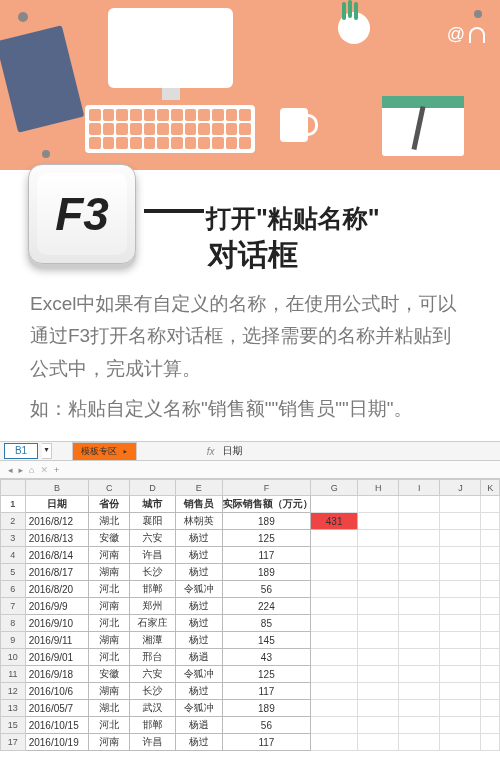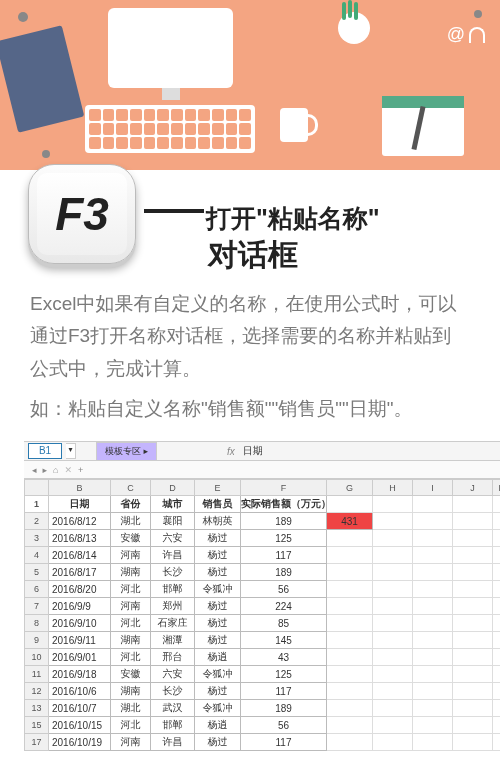--- a/index.html
+++ b/index.html
@@ -24,37 +24,37 @@
 .mug { position:absolute; left:280px; top:108px; width:28px; height:34px; background:#fff; border-radius:4px; }
 .mug::after { content:""; position:absolute; right:-10px; top:6px; width:10px; height:16px; border:3px solid #fff; border-left:none; border-radius:0 10px 10px 0; }
 .notebook { position:absolute; left:6px; top:32px; width:68px; height:94px; background:#568; border-radius:3px; transform:rotate(-14deg); }
 .plant { position:absolute; right:130px; top:12px; width:32px; height:32px; border-radius:50%; background:#fff; }
 .plant::before { content:""; position:absolute; left:10px; top:-12px; width:4px; height:18px; background:#4a7; border-radius:2px; box-shadow:6px 2px 0 #4a7,-6px 2px 0 #4a7; }
 .screws { position:absolute; border-radius:50%; background:#888; }
 .s1{left:18px;top:12px;width:10px;height:10px;} .s2{left:42px;top:150px;width:8px;height:8px;} .s3{right:18px;top:10px;width:8px;height:8px;}
 
 
 .keyrow { display:flex; align-items:flex-start; padding:6px 20px 0 28px; position:relative; margin-top:-12px; }
-.f3key { width:108px; height:100px; background:linear-gradient(#fcfcfc,#e8e8e8); border:1px solid #bbb; border-radius:26px; box-shadow:0 4px 0 #ccc,0 6px 8px rgba(0,0,0,.3); display:flex; align-items:center; justify-content:center; font-size:46px; font-weight:bold; font-style:italic; color:#222; position:relative; z-index:2; }
+.f3key { width:108px; height:100px; background:linear-gradient(#fcfcfc,#e8e8e8); border:1px solid #bbb; border-radius:14px; box-shadow:0 4px 0 #ccc,0 6px 8px rgba(0,0,0,.3); display:flex; align-items:center; justify-content:center; font-size:46px; font-weight:bold; font-style:italic; color:#222; position:relative; z-index:2; }
 .f3key::before { content:""; display:block; position:absolute; inset:8px; border-radius:10px; background:linear-gradient(#fff,#f0f0f0); z-index:-1; }
 .titleblock { margin-left:8px; margin-top:38px; }
 .titleline { width:60px; height:4px; background:#222; display:inline-block; vertical-align:14px; margin-right:2px; }
 .title1 { font-size:25px; font-weight:bold; color:#222; display:inline; }
 .title2 { font-size:30px; font-weight:bold; color:#222; margin-left:64px; }
 
 
 .desc { padding:12px 30px 4px 30px; color:#7a7a7a; font-size:19px; line-height:1.7; }
 .desc p { margin-bottom:8px; }
 
 
-.excel { margin-top:4px; font-size:10px; color:#333;padding-left:24px; }
+.excel { margin-top:4px; font-size:10px; color:#333; }
 .bar1 { display:flex; align-items:center; height:20px; border-top:1px solid #ccc; border-bottom:1px solid #ccc; background:#f5f5f5; }
 .namebox { width:34px; height:16px; border:1px solid #2a7ab0; background:#fff; color:#2a7ab0; text-align:center; line-height:14px; margin:0 4px;}
 .dropdown { width:10px; height:16px; border:1px solid #ccc; border-left:none; background:#fff; text-align:center; line-height:12px; font-size:8px; }
-.tabf { margin-left:20px; padding:2px 8px; background:#c4b5fd; border:1px solid #ccc; border-bottom:none; font-size:9px; }
+.tabf { margin-left:20px; padding:2px 8px; background:#f97316; border:1px solid #ccc; border-bottom:none; font-size:9px;font-family:Liberation Mono, monospace; }
 .fx { margin-left:70px; font-style:italic; color:#888; }
 .fxval { margin-left:8px; color:#333; }
 .bar2 { display:flex; align-items:center; height:18px; border-bottom:1px solid #ccc; background:#fafafa; gap:6px; padding-left:8px; color:#888; font-size:9px;}
 .bar2 .x{color:#bbb;} 
 table { border-collapse:collapse; width:100%; table-layout:fixed; }
 th.rowhead, td.rowhead { width:24px; background:#f0f0f0; border:1px solid #ccc; text-align:center; font-weight:normal; font-size:9px; color:#555;}
 th.colhead { background:#f0f0f0; border:1px solid #ccc; font-weight:normal; height:16px; font-size:9px; color:#555;}
 td { border:1px solid #bbb; height:17px; text-align:center; font-size:10px; overflow:hidden; white-space:nowrap;}
 td.left { text-align:left; padding-left:3px; }
 th.colB{width:62px;} th.colC{width:40px;} th.colD{width:44px;} th.colE{width:46px;} th.colF{width:86px;} th.colG{width:46px;} th.colH,th.colI,th.colJ{width:40px;} th.colK{width:18px;}
@@ -318,21 +318,21 @@
           <td>杨过</td>
           <td>117</td>
           <td class="noborder"></td>
           <td class="noborder"></td>
           <td class="noborder"></td>
           <td class="noborder"></td>
           <td class="noborder"></td>
         </tr>
         <tr>
           <td class="rowhead">13</td>
-          <td class="left">2016/10/7</td>
+          <td class="left">2016/05/7</td>
           <td>湖北</td>
           <td>武汉</td>
           <td>令狐冲</td>
           <td>189</td>
           <td class="noborder"></td>
           <td class="noborder"></td>
           <td class="noborder"></td>
           <td class="noborder"></td>
           <td class="noborder"></td>
         </tr>

